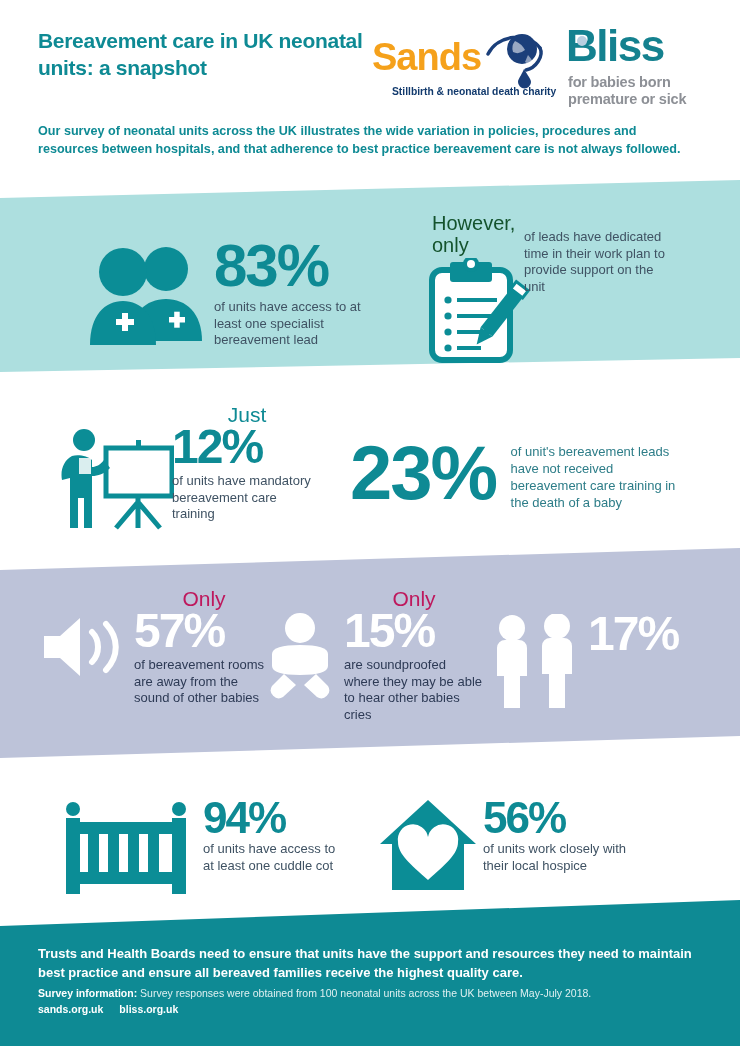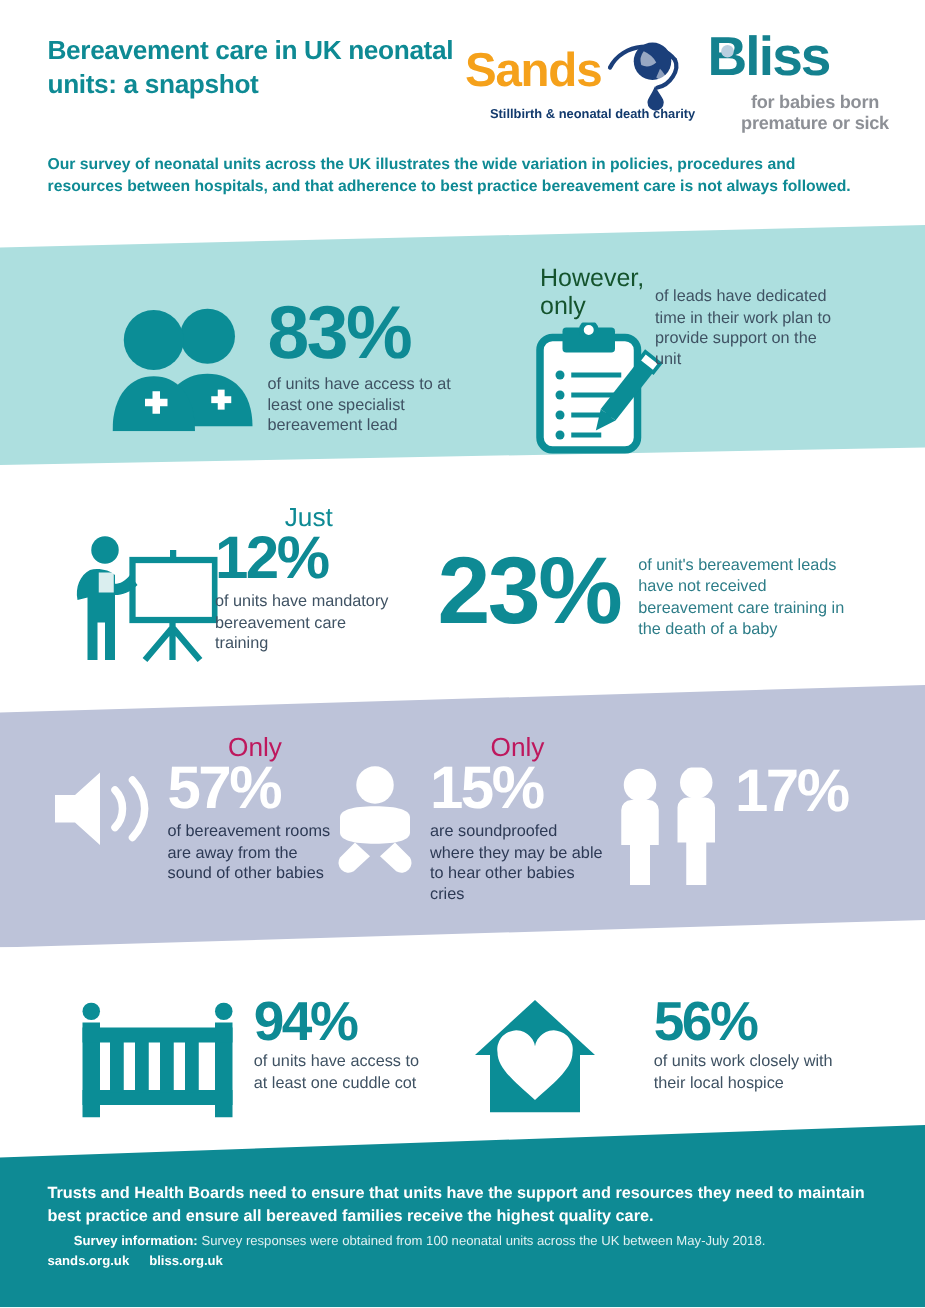--- a/index.html
+++ b/index.html
@@ -45,21 +45,21 @@
   }
   #sands-eye{position:absolute;left:112px;top:-6px;width:64px;height:66px;}
   #bliss-logo{position:absolute;left:566px;top:24px;width:170px;height:84px;}
   #bliss-word{
     position:absolute;left:0;top:0;font-size:44px;font-weight:bold;color:#14818f;
     letter-spacing:-1.5px;line-height:1;
   }
   #bliss-dot{position:absolute;left:11px;top:12px;width:10px;height:10px;border-radius:50%;background:#b9cfe0;}
   #bliss-tag{
     position:absolute;left:2px;top:50px;font-size:14.5px;font-weight:bold;color:#8d9096;
-    line-height:1.18;letter-spacing:-0.2px;text-align:center;
+    line-height:1.18;letter-spacing:-0.2px;
   }
 
   #intro{
     position:absolute;left:38px;top:122px;width:660px;
     color:#0e8a94;font-weight:bold;font-size:12.6px;line-height:1.45;
   }
 
   
   .stat{position:absolute;}
   .stat .pre{font-size:21px;line-height:1;color:#0e8a94;font-weight:normal;text-align:center;}
@@ -106,35 +106,35 @@
   #stat-17 .big{font-size:48px;}
   #stat-17 .desc{margin-top:4px;}
   #icon-two-figures{position:absolute;left:494px;top:614px;width:88px;height:94px;}
 
   
   #stat-94{left:203px;top:798px;width:140px;}
   #stat-94 .big{font-size:44px;}
   #stat-94 .desc{margin-top:3px;}
   #icon-cot{position:absolute;left:60px;top:802px;width:132px;height:92px;}
 
-  #stat-56{left:483px;top:798px;width:150px;margin-left:40px;}
+  #stat-56{left:483px;top:798px;width:150px;}
   #stat-56 .big{font-size:44px;}
   #stat-56 .desc{margin-top:3px;}
   #icon-house-heart{position:absolute;left:380px;top:798px;width:96px;height:92px;}
 
   
   #footer-headline{
     position:absolute;left:38px;top:945px;width:672px;
     color:#ffffff;font-weight:bold;font-size:13px;line-height:1.45;
   }
   #footer-survey{
     position:absolute;left:38px;top:986px;width:672px;
     color:#dff0f1;font-size:10.5px;line-height:1.5;
   }
-  #footer-survey b{color:#ffffff;margin-left:21px;}
+  #footer-survey b{color:#ffffff;}
   #footer-links{
     position:absolute;left:38px;top:1003px;color:#ffffff;font-size:10.5px;font-weight:bold;
   }
   #footer-links span{margin-right:16px;}
 </style>
 </head>
 <body>
 
 <div class="page">
 

